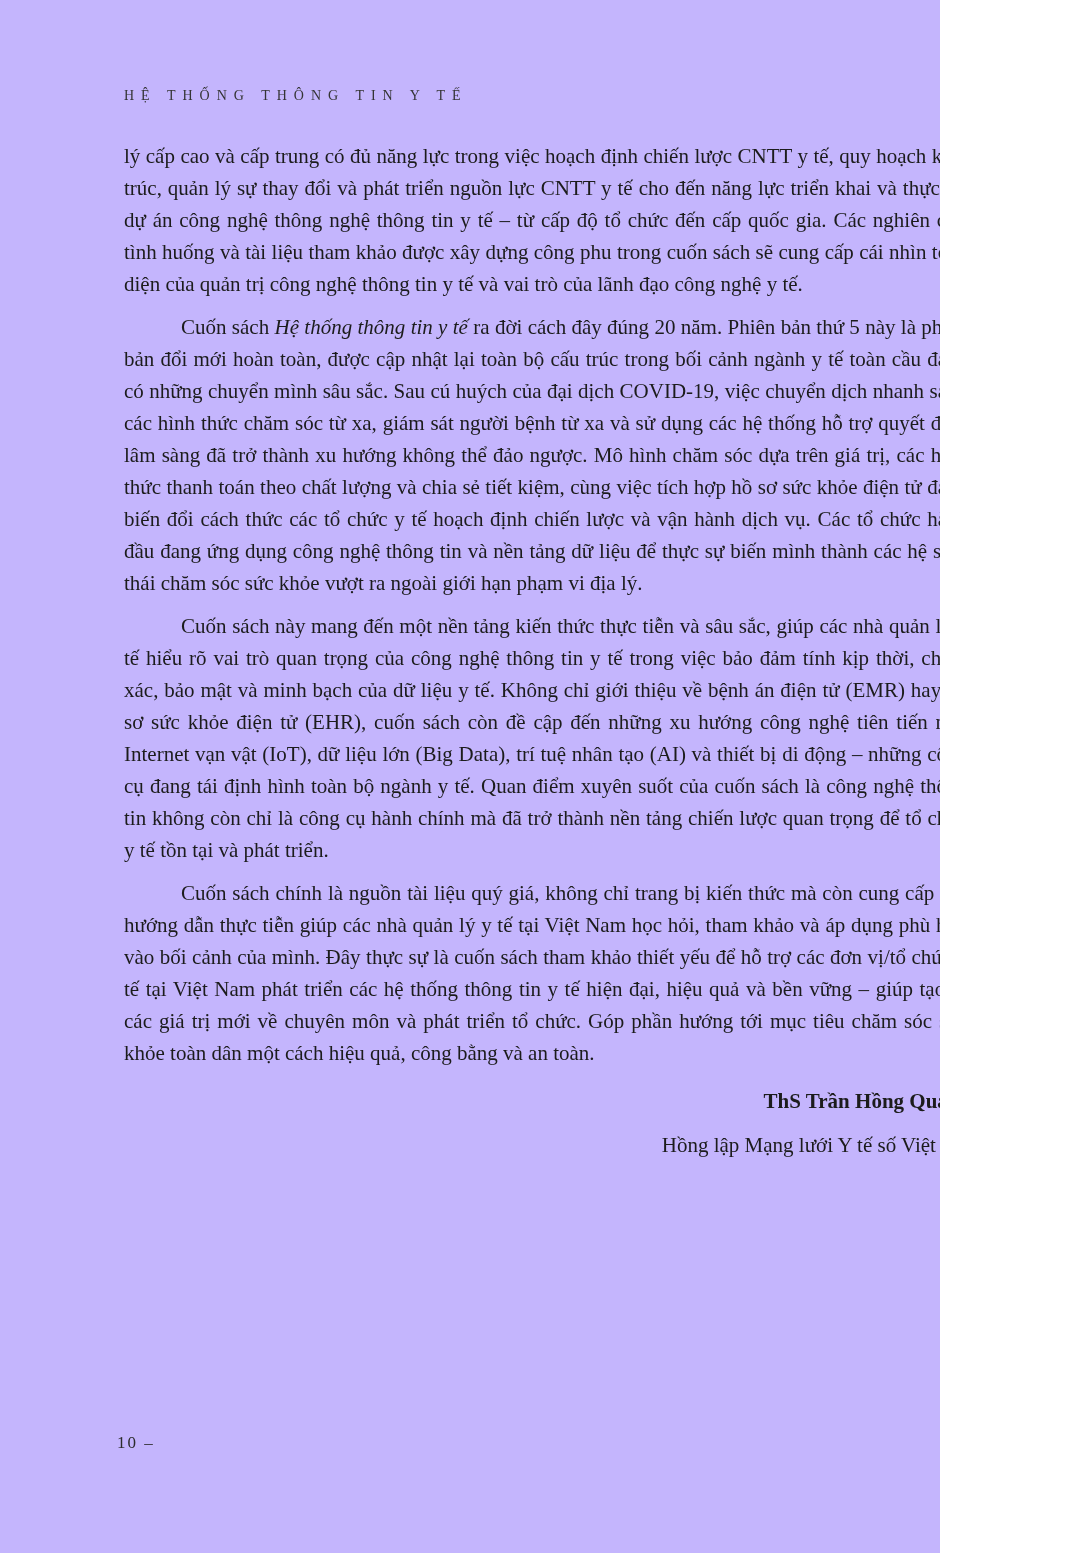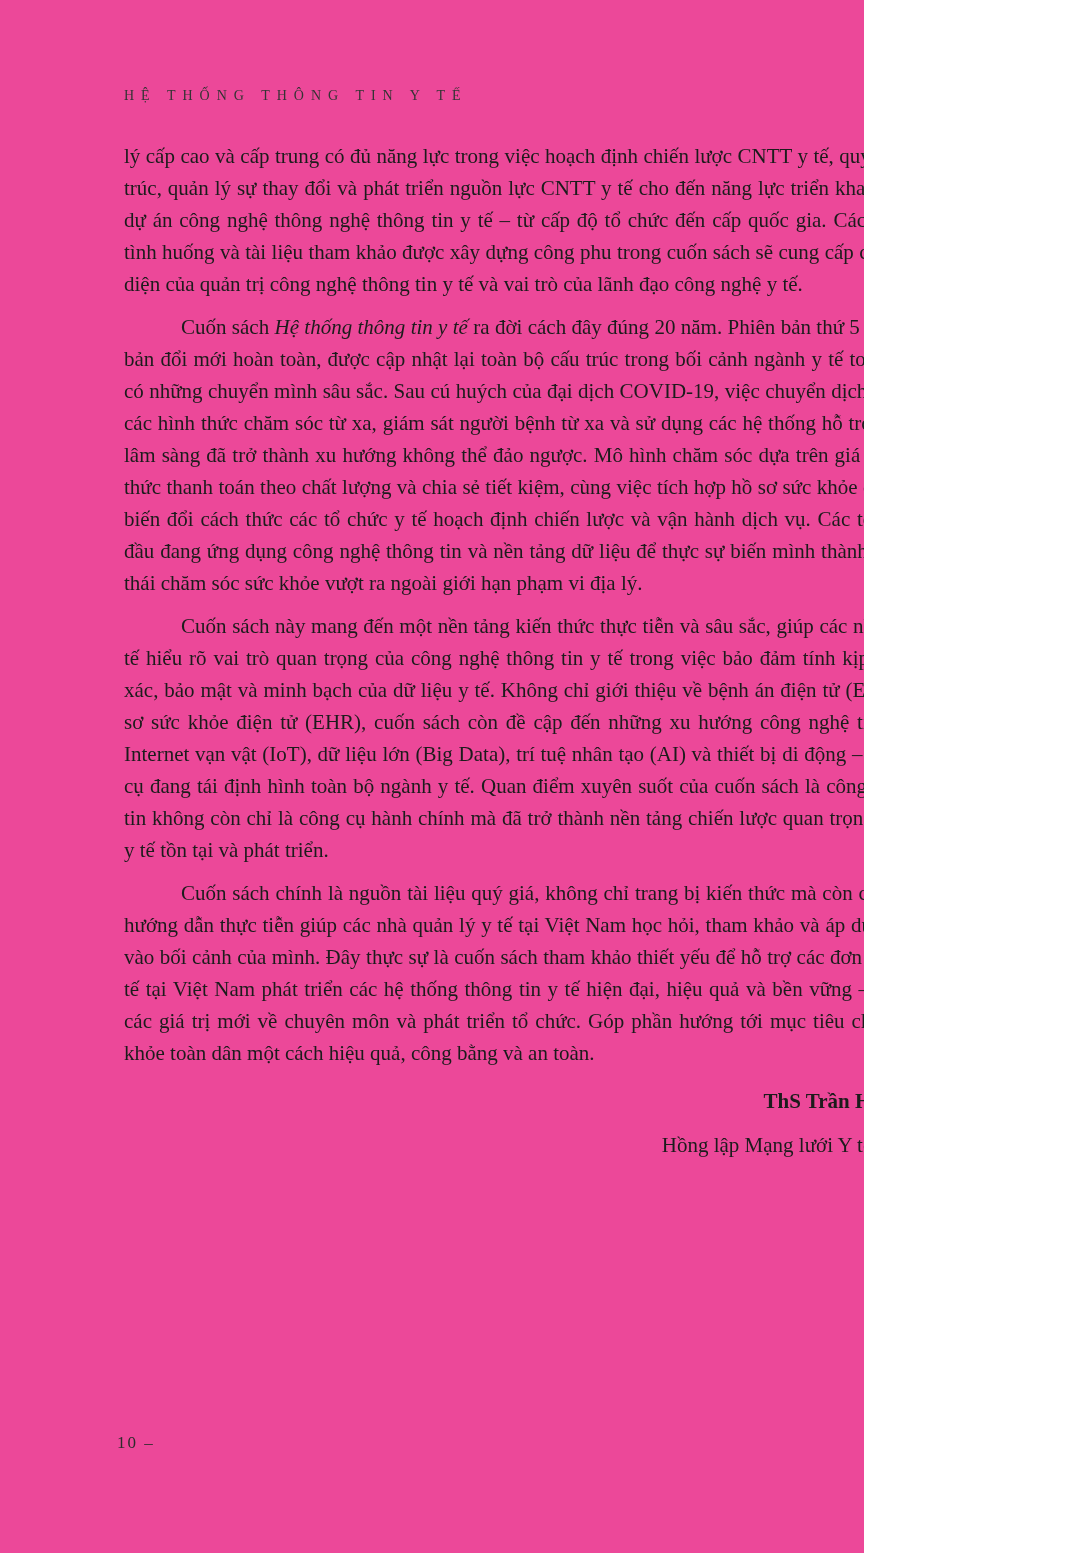--- a/index.html
+++ b/index.html
@@ -2,23 +2,23 @@
 <html><head>
 <meta charset="utf-8">
 <style>
   html, body {
     margin: 0;
     padding: 0;
     background: #ffffff;
   }
   .page {
     position: relative;
-    width: 864px;
+    width: 940px;
     height: 1553px;
-    background: #ec4899;
+    background: #c4b5fd;
     overflow: hidden;
     font-family: "Liberation Serif", "DejaVu Serif", serif;
     color: #1c1c1c;
   }
   .running-head {
     position: absolute;
     left: 124px;
     top: 88px;
     font-size: 14px;
     letter-spacing: 7px;

